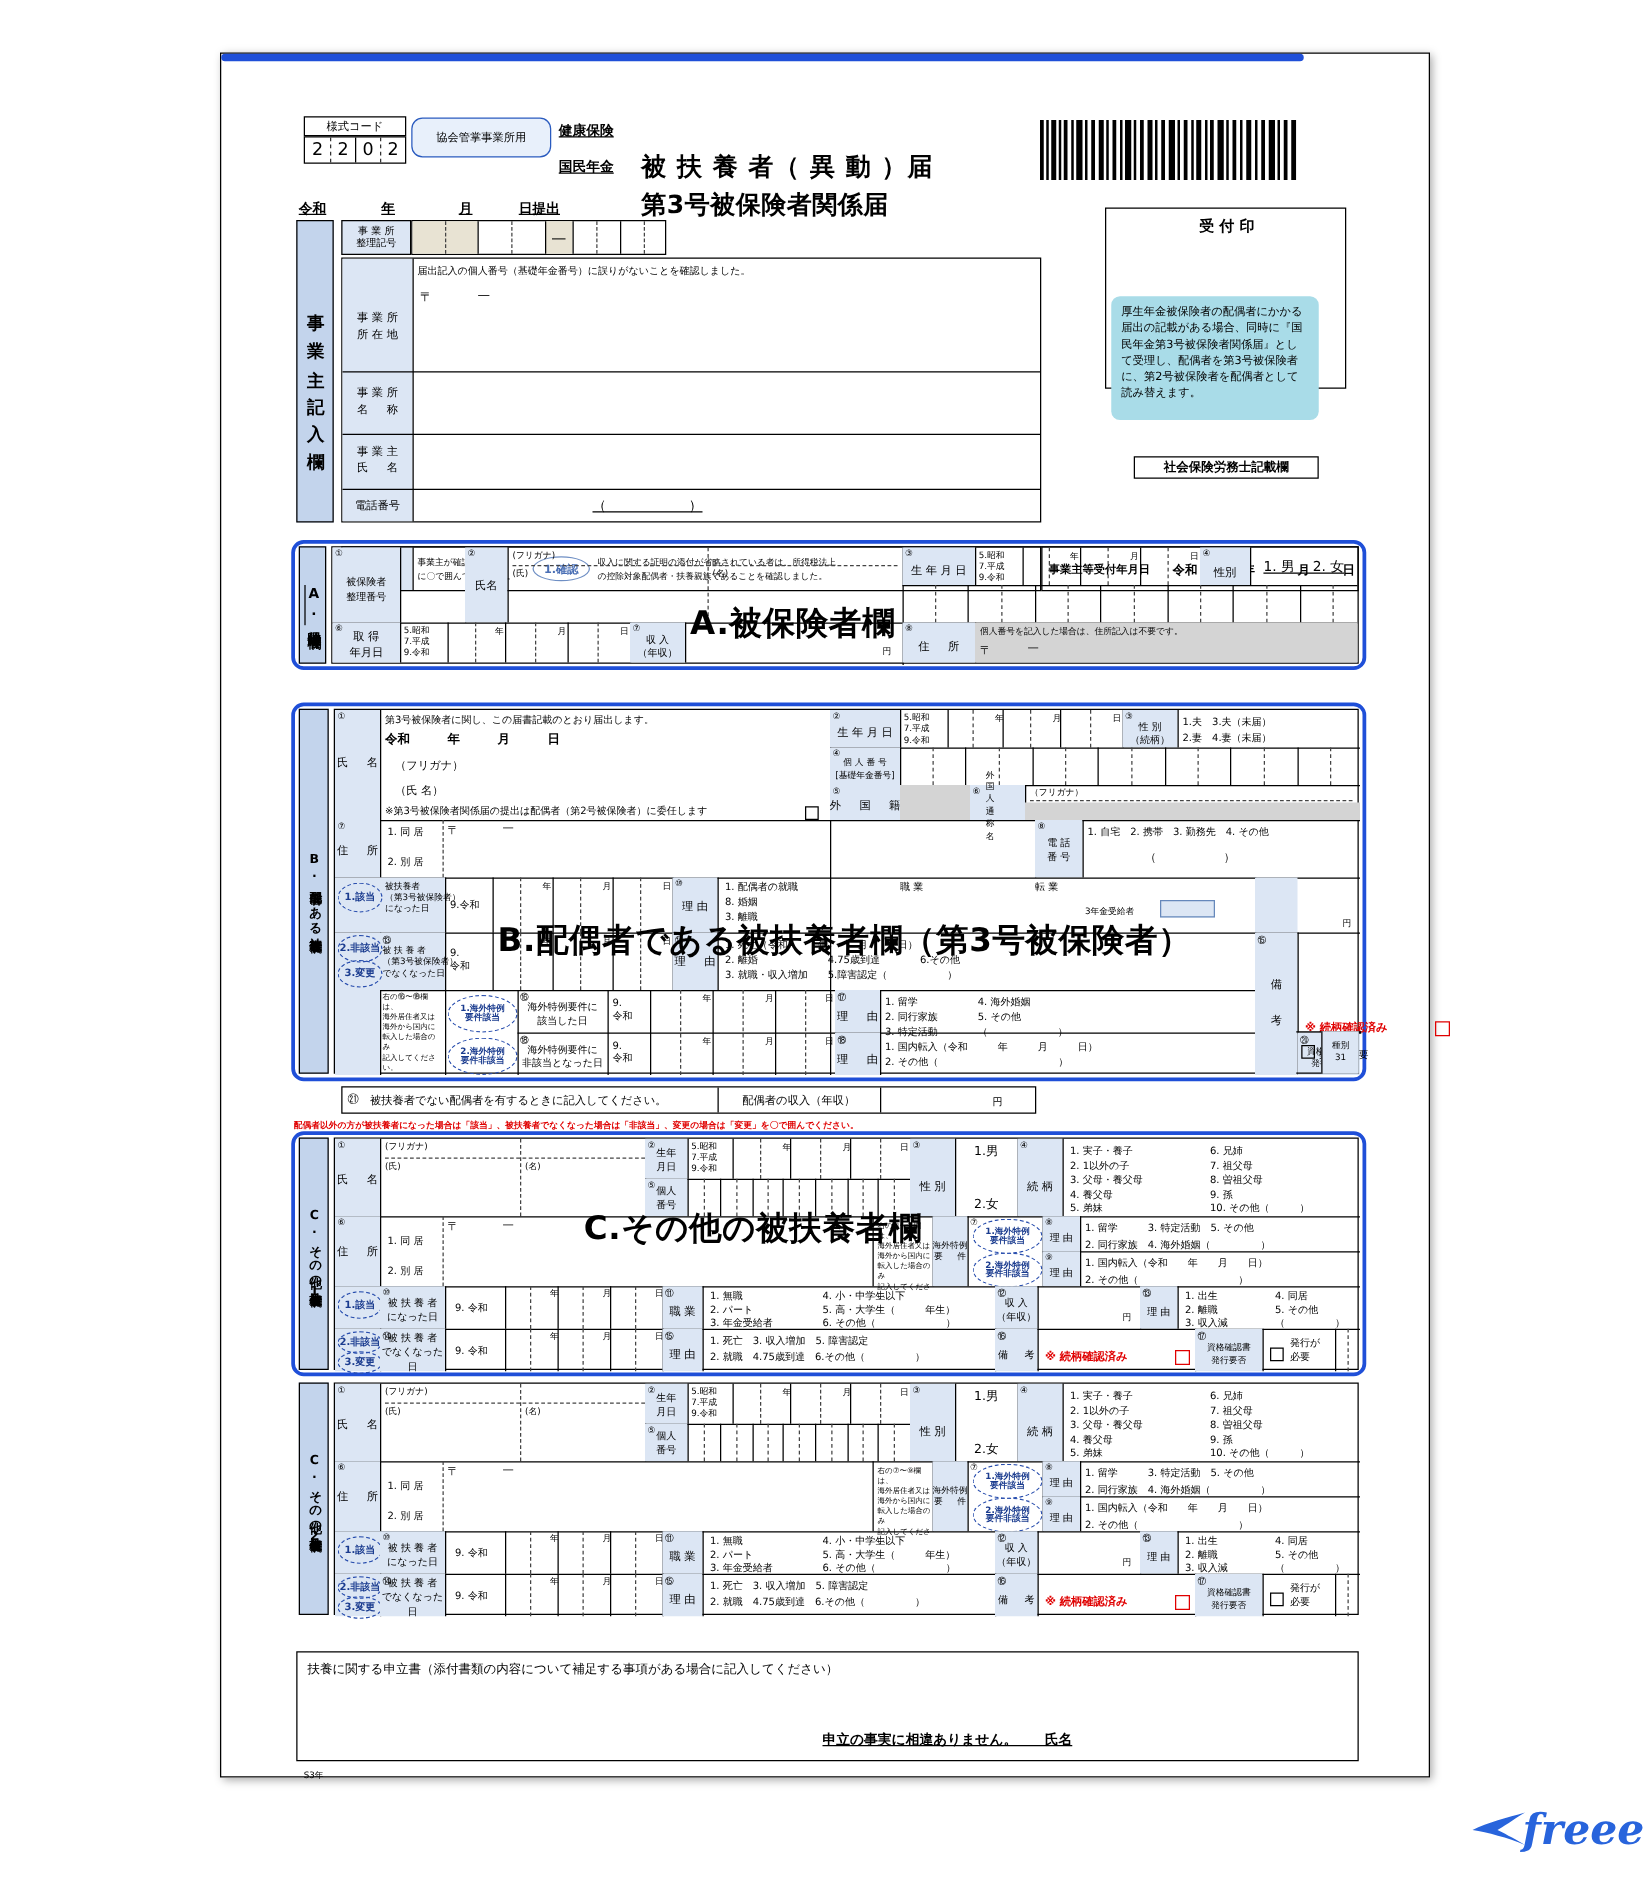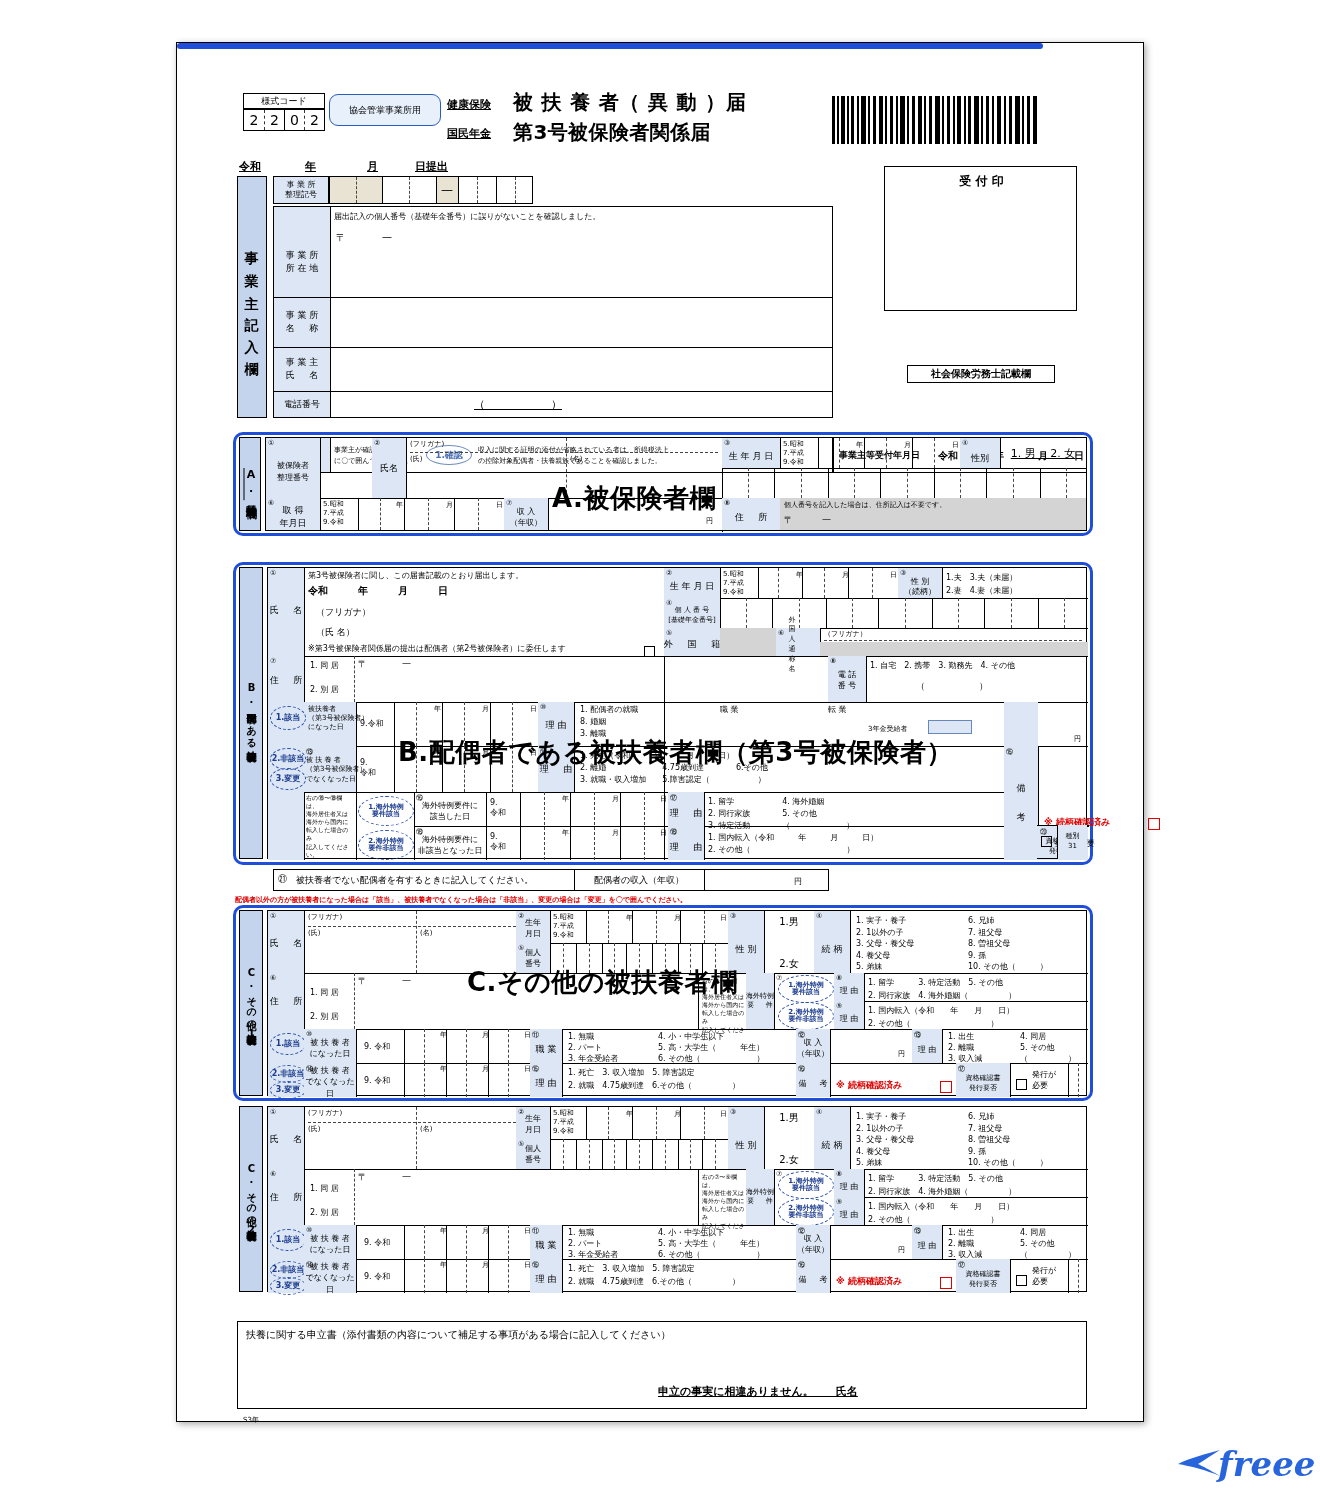--- a/index.html
+++ b/index.html
@@ -25,21 +25,21 @@
   .thickblue{border:3px solid #1f4fd8;border-radius:10px;}
 
   .t6{font-size:6px;}
   .t7{font-size:7px;}
   .t8{font-size:8px;}
   .t9{font-size:9px;}
   .t10{font-size:10px;}
   .t11{font-size:11px;text-decoration:underline;}
   .t12{font-size:12px;}
   .t14{font-size:14px;}
-  .t20{font-size:20px;}
+  .t20{font-size:20px;margin-top:31px;}
   .t26{font-size:26px;}
   .bold{font-weight:bold;}
   .red{color:#e00000;}
 
   .overlay{position:absolute;font-weight:bold;color:#000;letter-spacing:.02em;white-space:nowrap;z-index:40;
            font-family:"DejaVu Sans","Liberation Sans",sans-serif;}
 
   .dashcol{position:absolute;border-left:1px dashed #444;}
   .solcol{position:absolute;border-left:1px solid #000;}
   .solrow{position:absolute;border-top:1px solid #000;}
@@ -156,20 +156,21 @@
       <div class="lbl ctr jp t9" style="left:0;top:90px;width:56px;height:50px;white-space:pre-line;line-height:1.5;">事 業 所
 名 　 称</div>
       <div class="solrow" style="left:0;top:140px;width:558px;"></div>
       <div class="lbl ctr jp t9" style="left:0;top:140px;width:56px;height:44px;white-space:pre-line;line-height:1.5;">事 業 主
 氏 　 名</div>
       <div class="solrow" style="left:0;top:184px;width:558px;"></div>
       <div class="lbl ctr jp t9" style="left:0;top:184px;width:56px;height:26px;">電話番号</div>
       <div class="lbl t11 jp" style="left:200px;top:190px;">（　　　　　　）</div>
     </div>
 
+    <div class="abs cyan jp t9" style="left:712px;top:194px;width:166px;height:99px;border-radius:7px;padding:7px 8px;line-height:1.45;">厚生年金被保険者の配偶者にかかる届出の記載がある場合、同時に『国民年金第3号被保険者関係届』として受理し、配偶者を第3号被保険者に、第2号被保険者を配偶者として読み替えます。</div>
 
     <div class="bx ctr jp t10 bold" style="left:730px;top:322px;width:148px;height:18px;">社会保険労務士記載欄</div>
 
     <div class="bx" style="left:96px;top:394px;width:560px;height:36px;">
       <div class="abs blue" style="left:0;top:0;width:56px;height:34px;"></div>
       <div class="lbl ctr jp t9" style="left:0;top:0;width:56px;height:34px;white-space:pre-line;line-height:1.4;">事 業 主
 確 認 欄</div>
       <div class="solcol" style="left:56px;top:0;height:34px;"></div>
       <div class="lbl jp t7" style="left:60px;top:7px;white-space:pre-line;line-height:1.5;">事業主が確認した場合
 に〇で囲んでください。</div>

